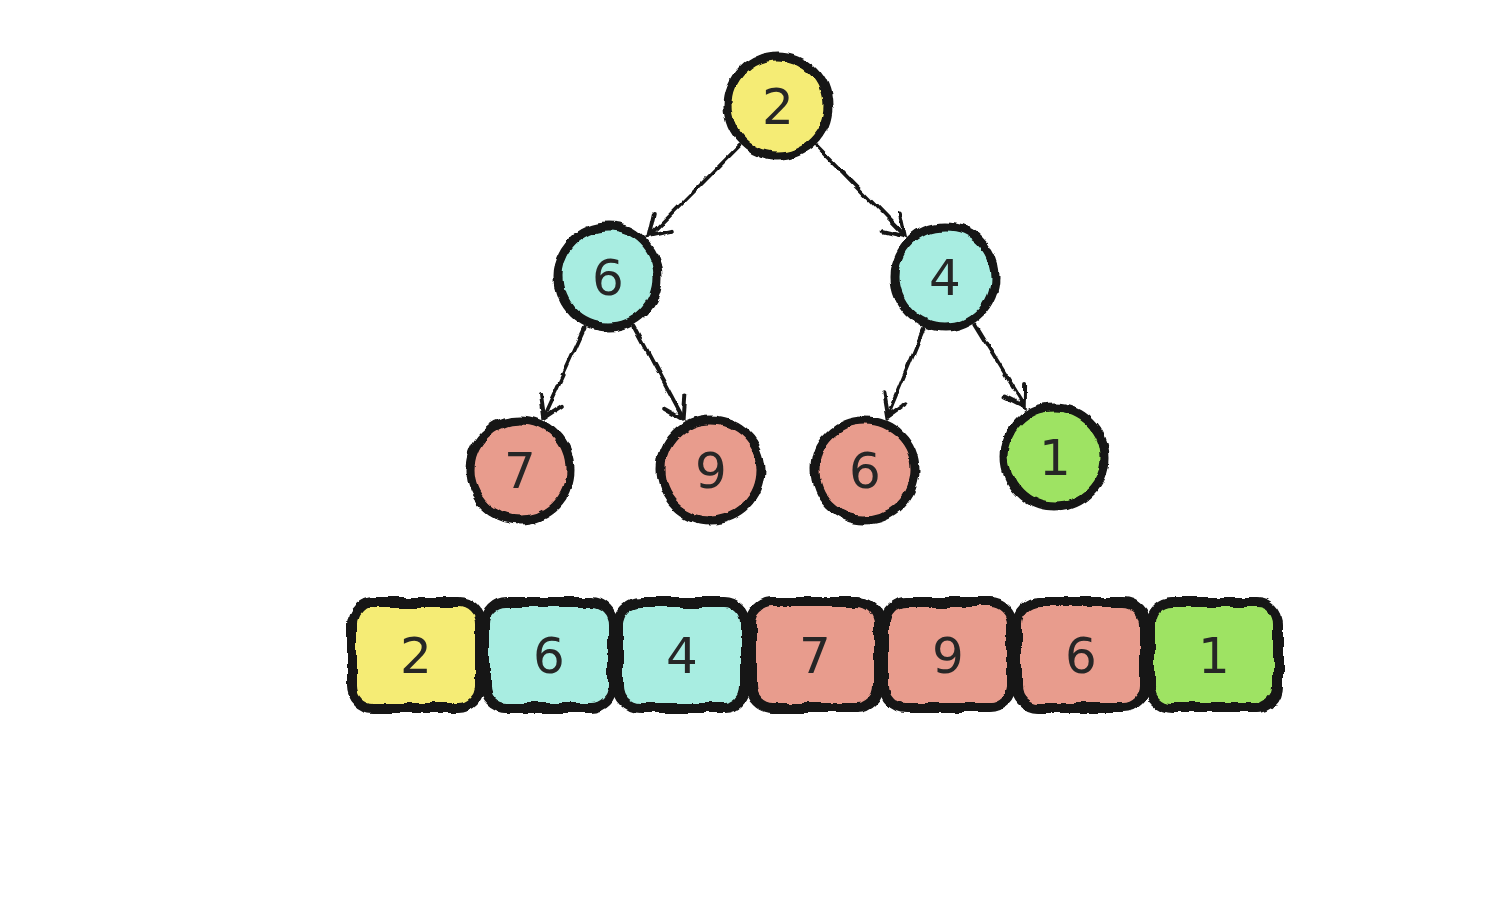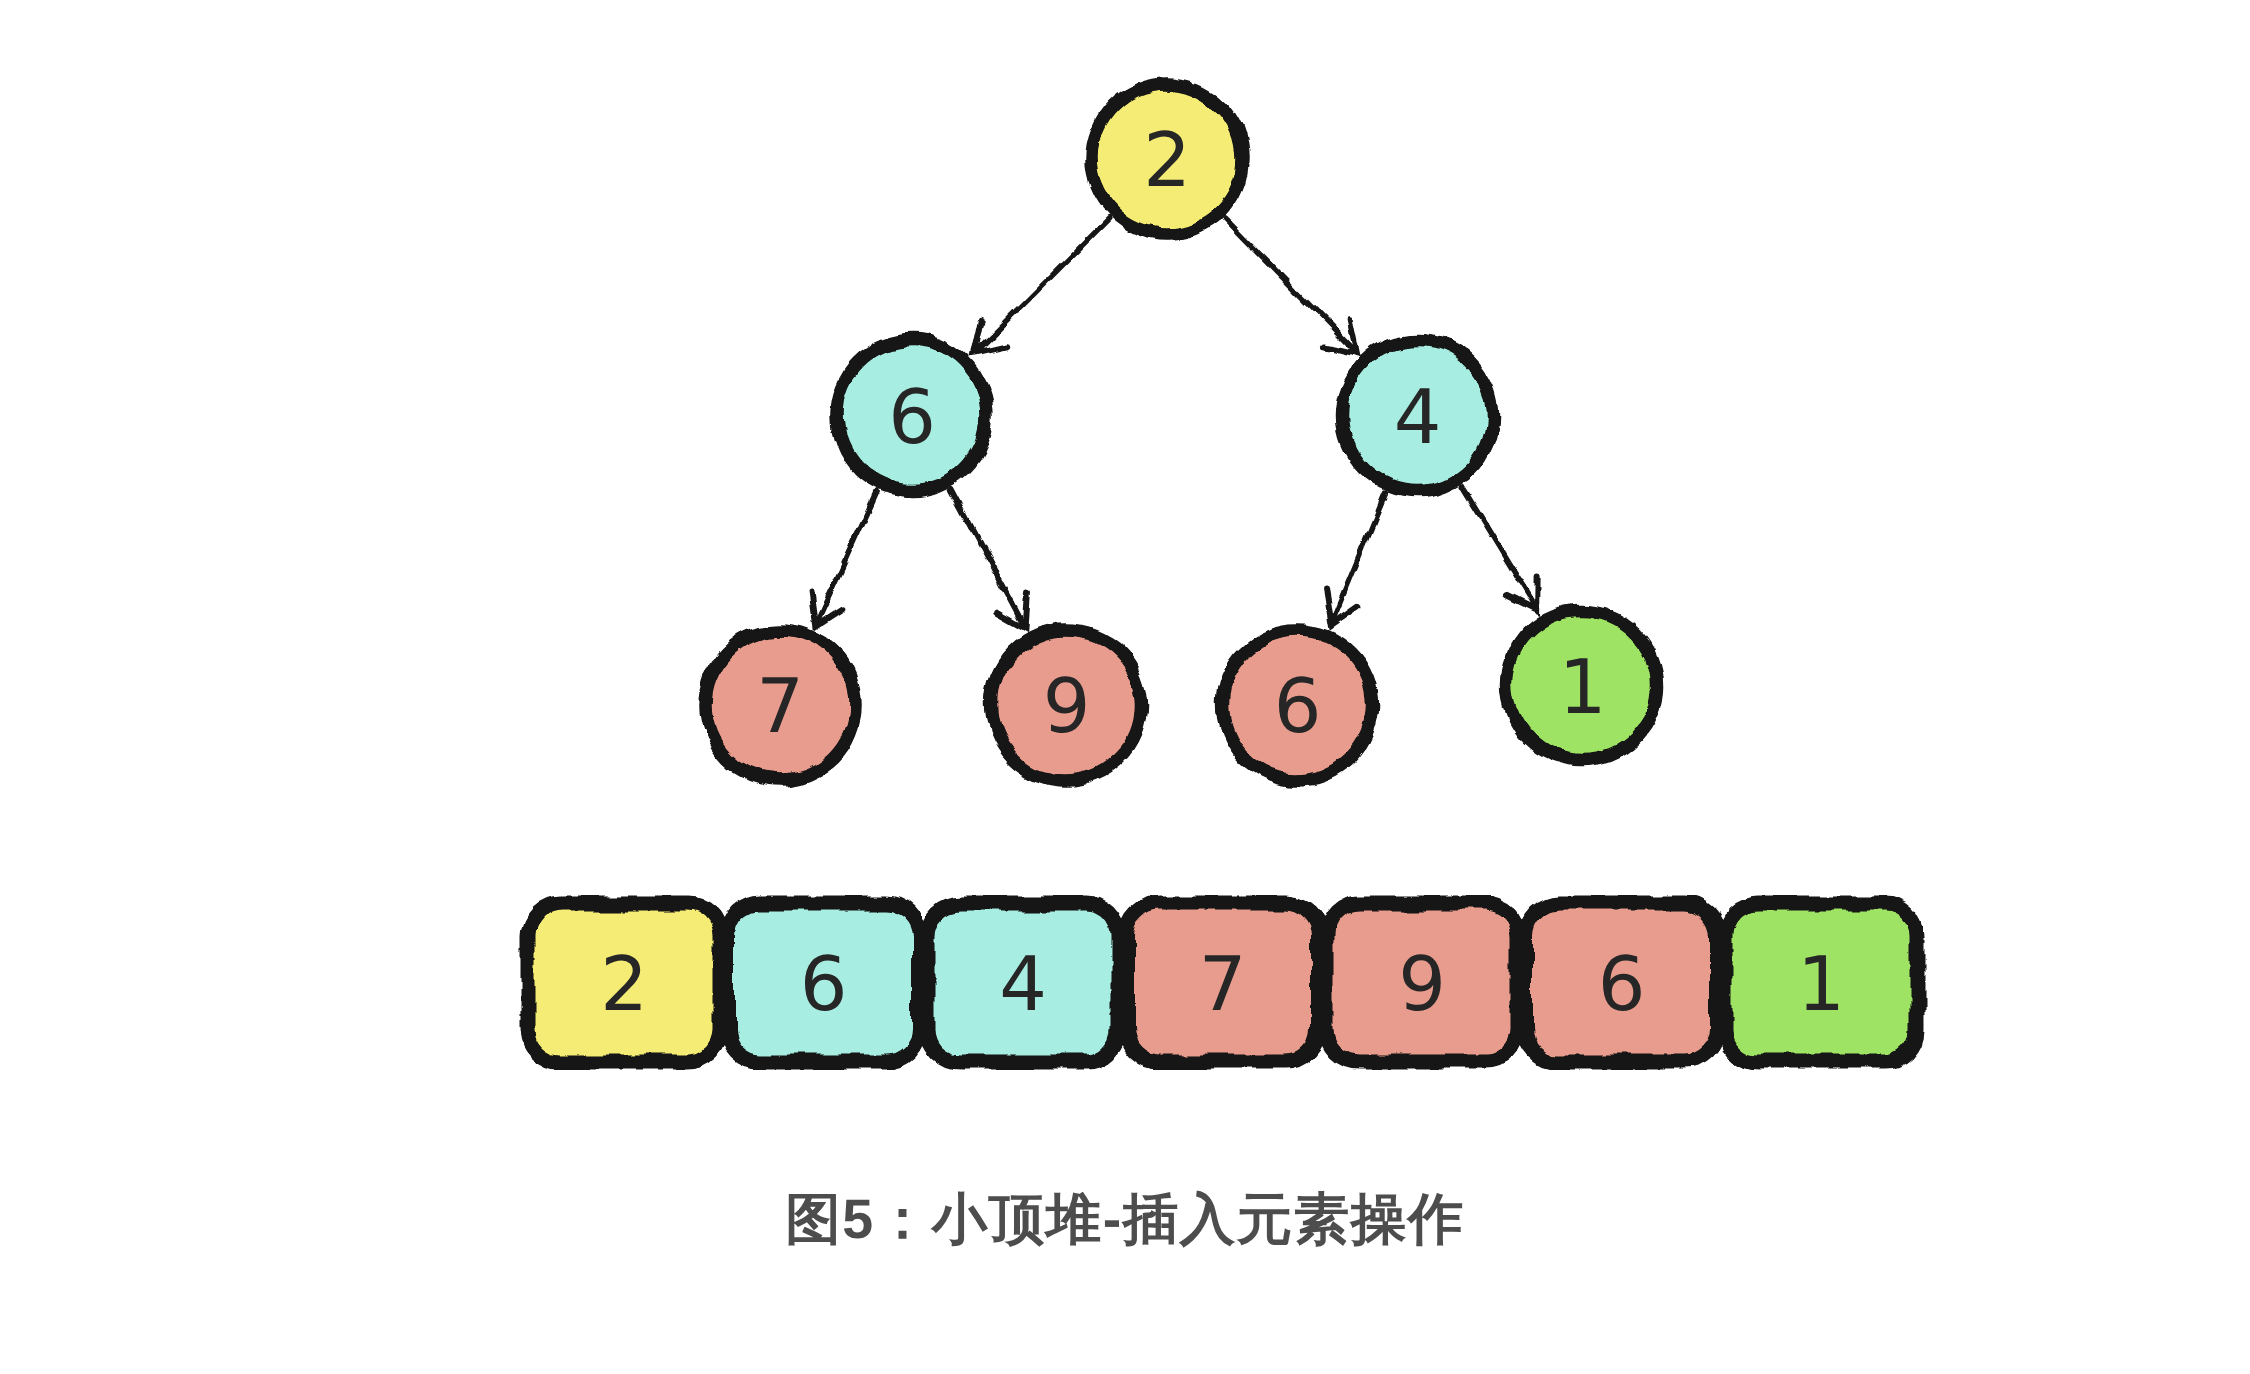--- a/index.html
+++ b/index.html
@@ -103,14 +103,13 @@
         <text x="1055" y="457" dy="0.36em" class="node-label">1</text>
         <text x="416" y="655" dy="0.36em" class="cell-label">2</text>
         <text x="549" y="655" dy="0.36em" class="cell-label">6</text>
         <text x="682" y="655" dy="0.36em" class="cell-label">4</text>
         <text x="815" y="655" dy="0.36em" class="cell-label">7</text>
         <text x="948" y="655" dy="0.36em" class="cell-label">9</text>
         <text x="1081" y="655" dy="0.36em" class="cell-label">6</text>
         <text x="1214" y="655" dy="0.36em" class="cell-label">1</text>
       </g>
   </svg>
-  <div class="caption">图5：小顶堆-插入元素操作</div>
 </div>
 
 </body></html>

